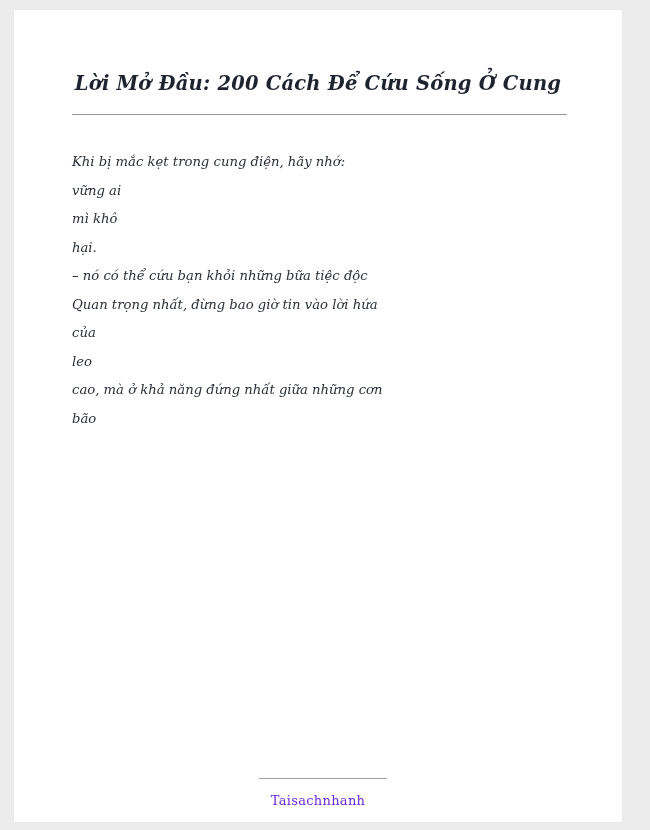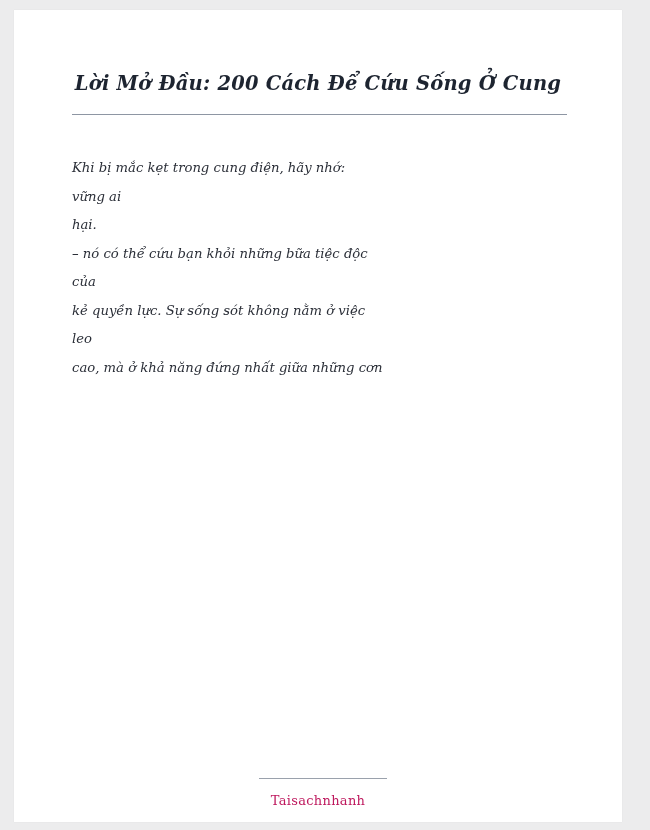--- a/index.html
+++ b/index.html
@@ -46,21 +46,21 @@
     position: absolute;
     left: 58px;
     top: 104px;
     width: 495px;
     height: 1px;
     background: #8e96a3;
   }
   .body-text {
     position: absolute;
     left: 58px;
-    top: 144px;
+    top: 138px;
     width: 470px;
     font-family: "DejaVu Serif", serif;
     font-style: italic;
     font-size: 13.2px;
     line-height: 28.5px;
     color: #2b2f38;
   }
   .body-text .ln {
     display: block;
     white-space: nowrap;
@@ -74,43 +74,45 @@
     background: #9aa1ac;
   }
   .footer-text {
     position: absolute;
     left: 45px;
     top: 783px;
     width: 518px;
     text-align: center;
     font-family: "DejaVu Serif", serif;
     font-size: 13px;
-    color: #be185d;
+    color: #6d28d9;
     letter-spacing: 0.3px;
   }
 </style>
 </head>
 <body>
 
 <div class="page">
   <div class="page-inner">
 
     <div class="doc-title">Lời Mở Đầu: 200 Cách Để Cứu Sống Ở Cung</div>
 
     <div class="title-rule"></div>
 
     <div class="body-text">
       <span class="ln">Khi bị mắc kẹt trong cung điện, hãy nhớ:</span>
       <span class="ln">vững ai</span>
+      <span class="ln">mì khô</span>
       <span class="ln">hại.</span>
       <span class="ln">– nó có thể cứu bạn khỏi những bữa tiệc độc</span>
+      <span class="ln">Quan trọng nhất, đừng bao giờ tin vào lời hứa</span>
       <span class="ln">của</span>
-      <span class="ln">kẻ quyền lực. Sự sống sót không nằm ở việc</span>
       <span class="ln">leo</span>
       <span class="ln">cao, mà ở khả năng đứng nhất giữa những cơn</span>
+      <span class="ln">bão</span>
     </div>
 
     <div class="footer-rule"></div>
 
     <div class="footer-text">Taisachnhanh</div>
 
   </div>
 </div>
 
 </body></html>

